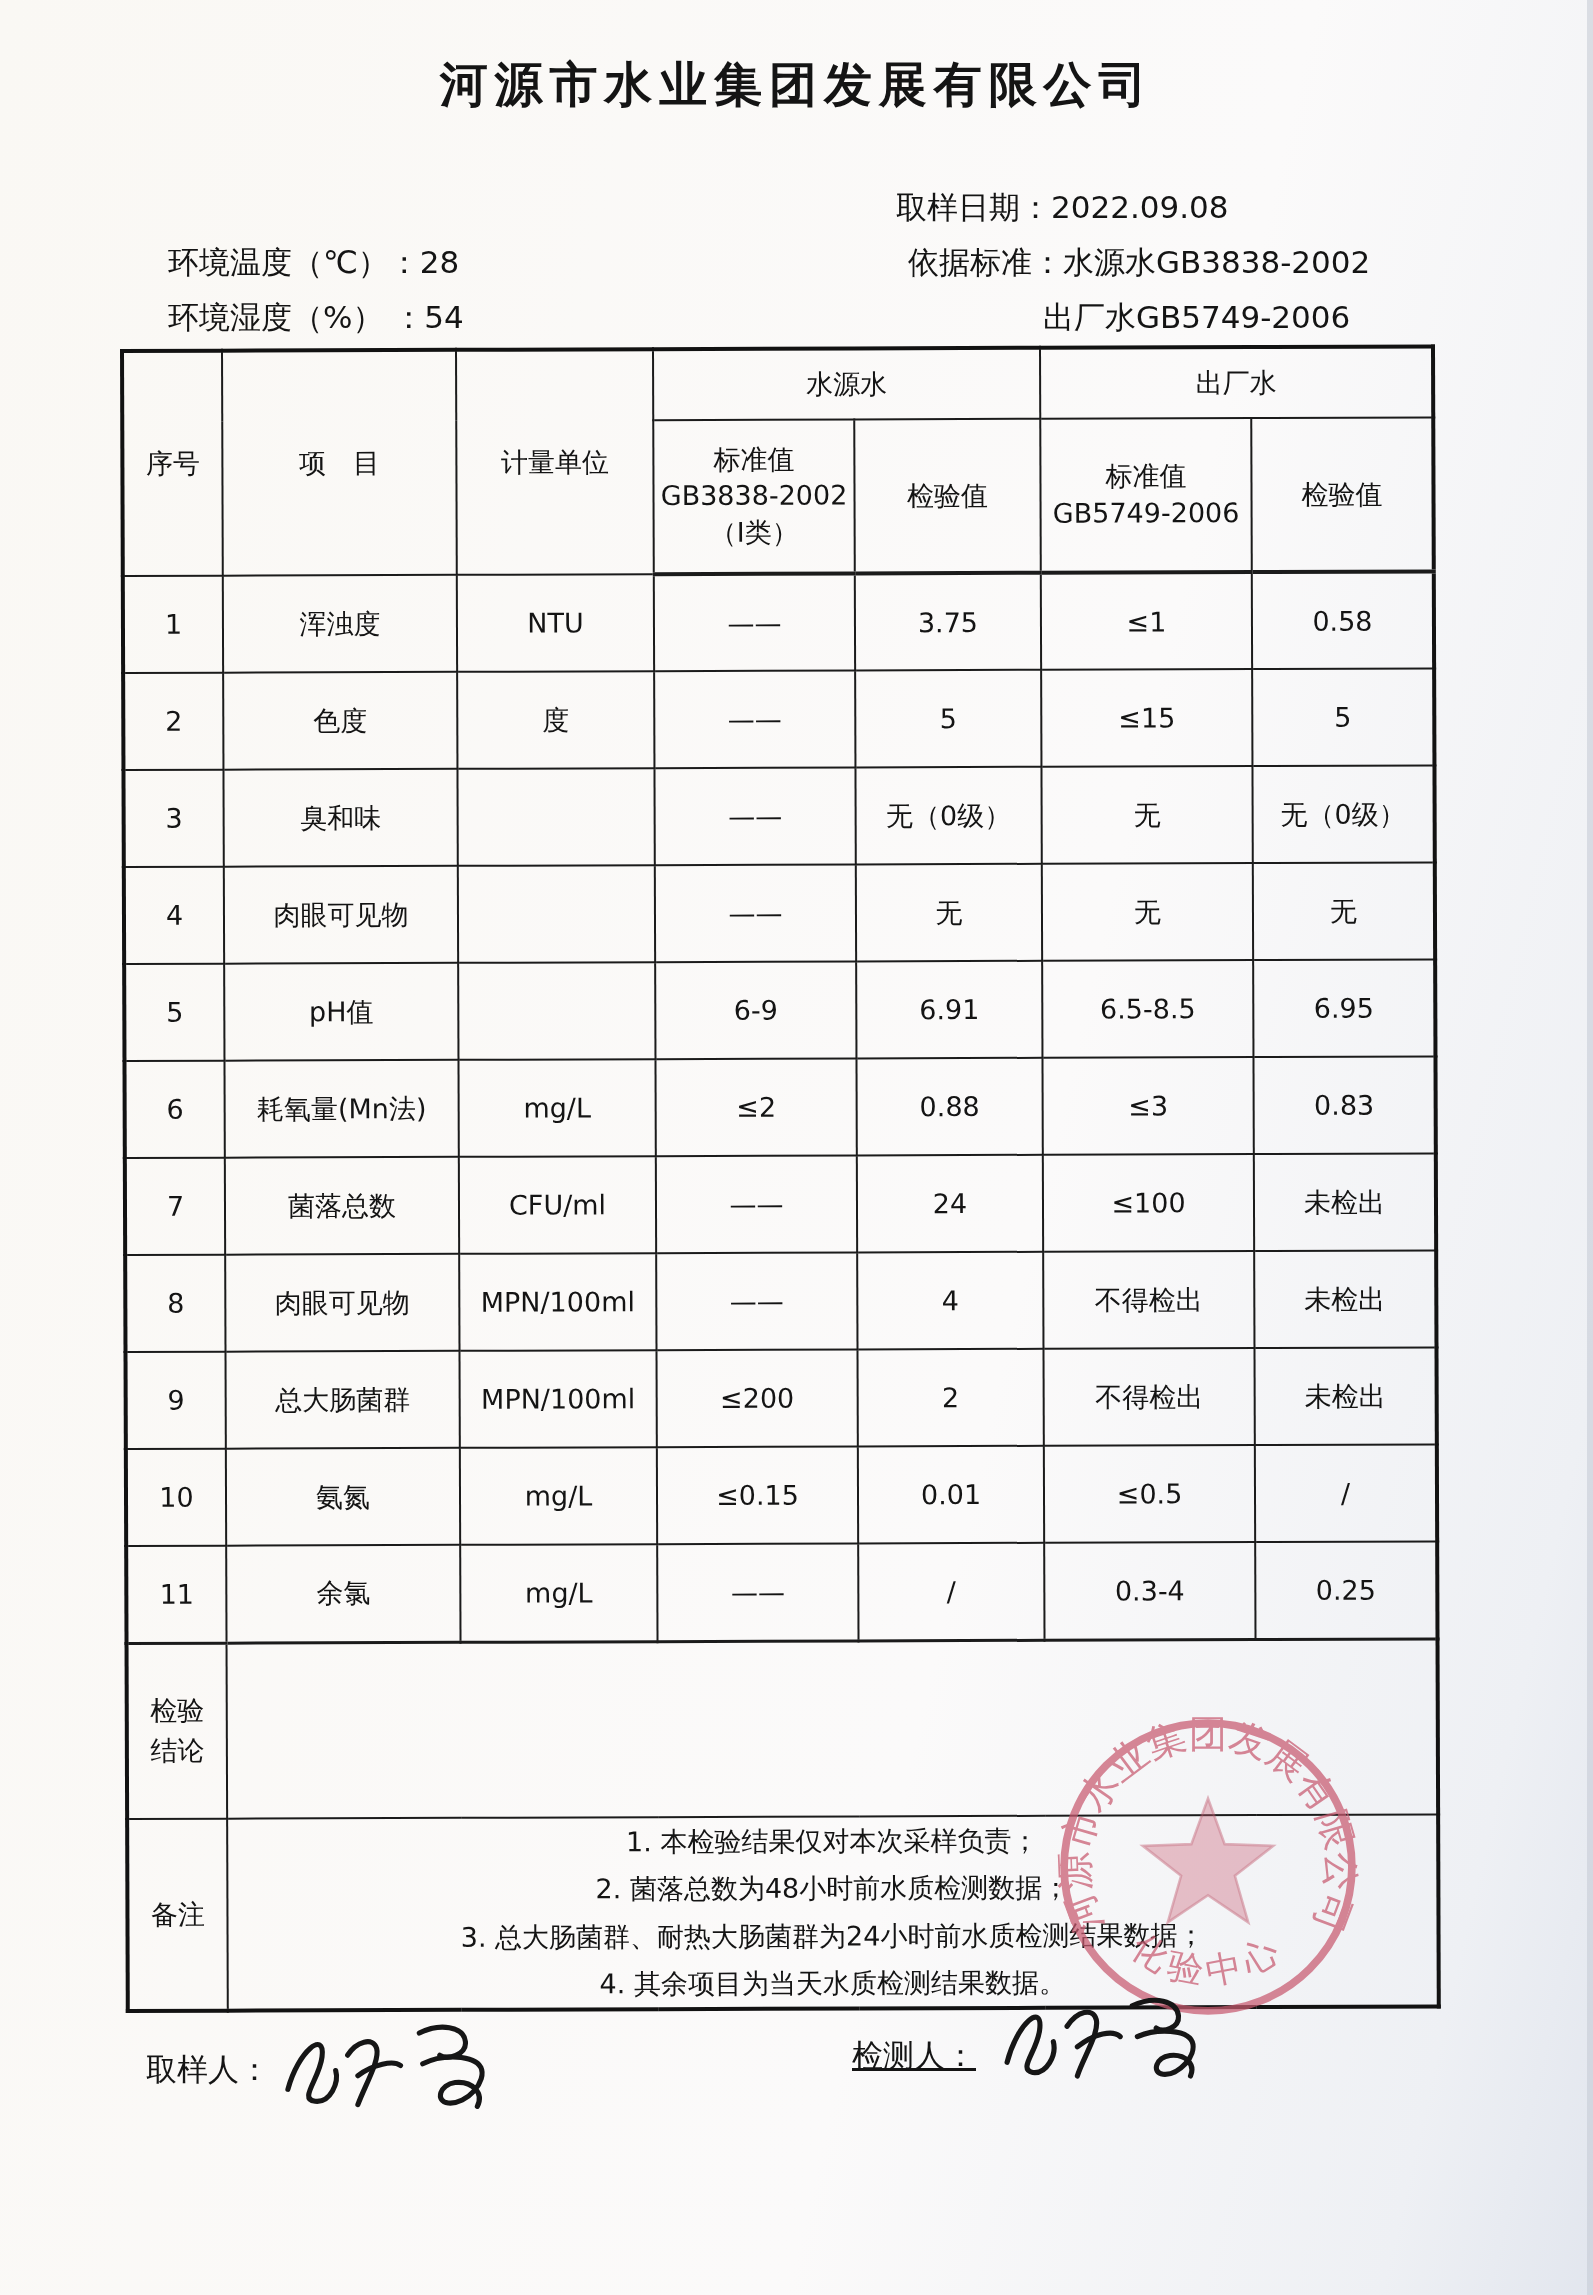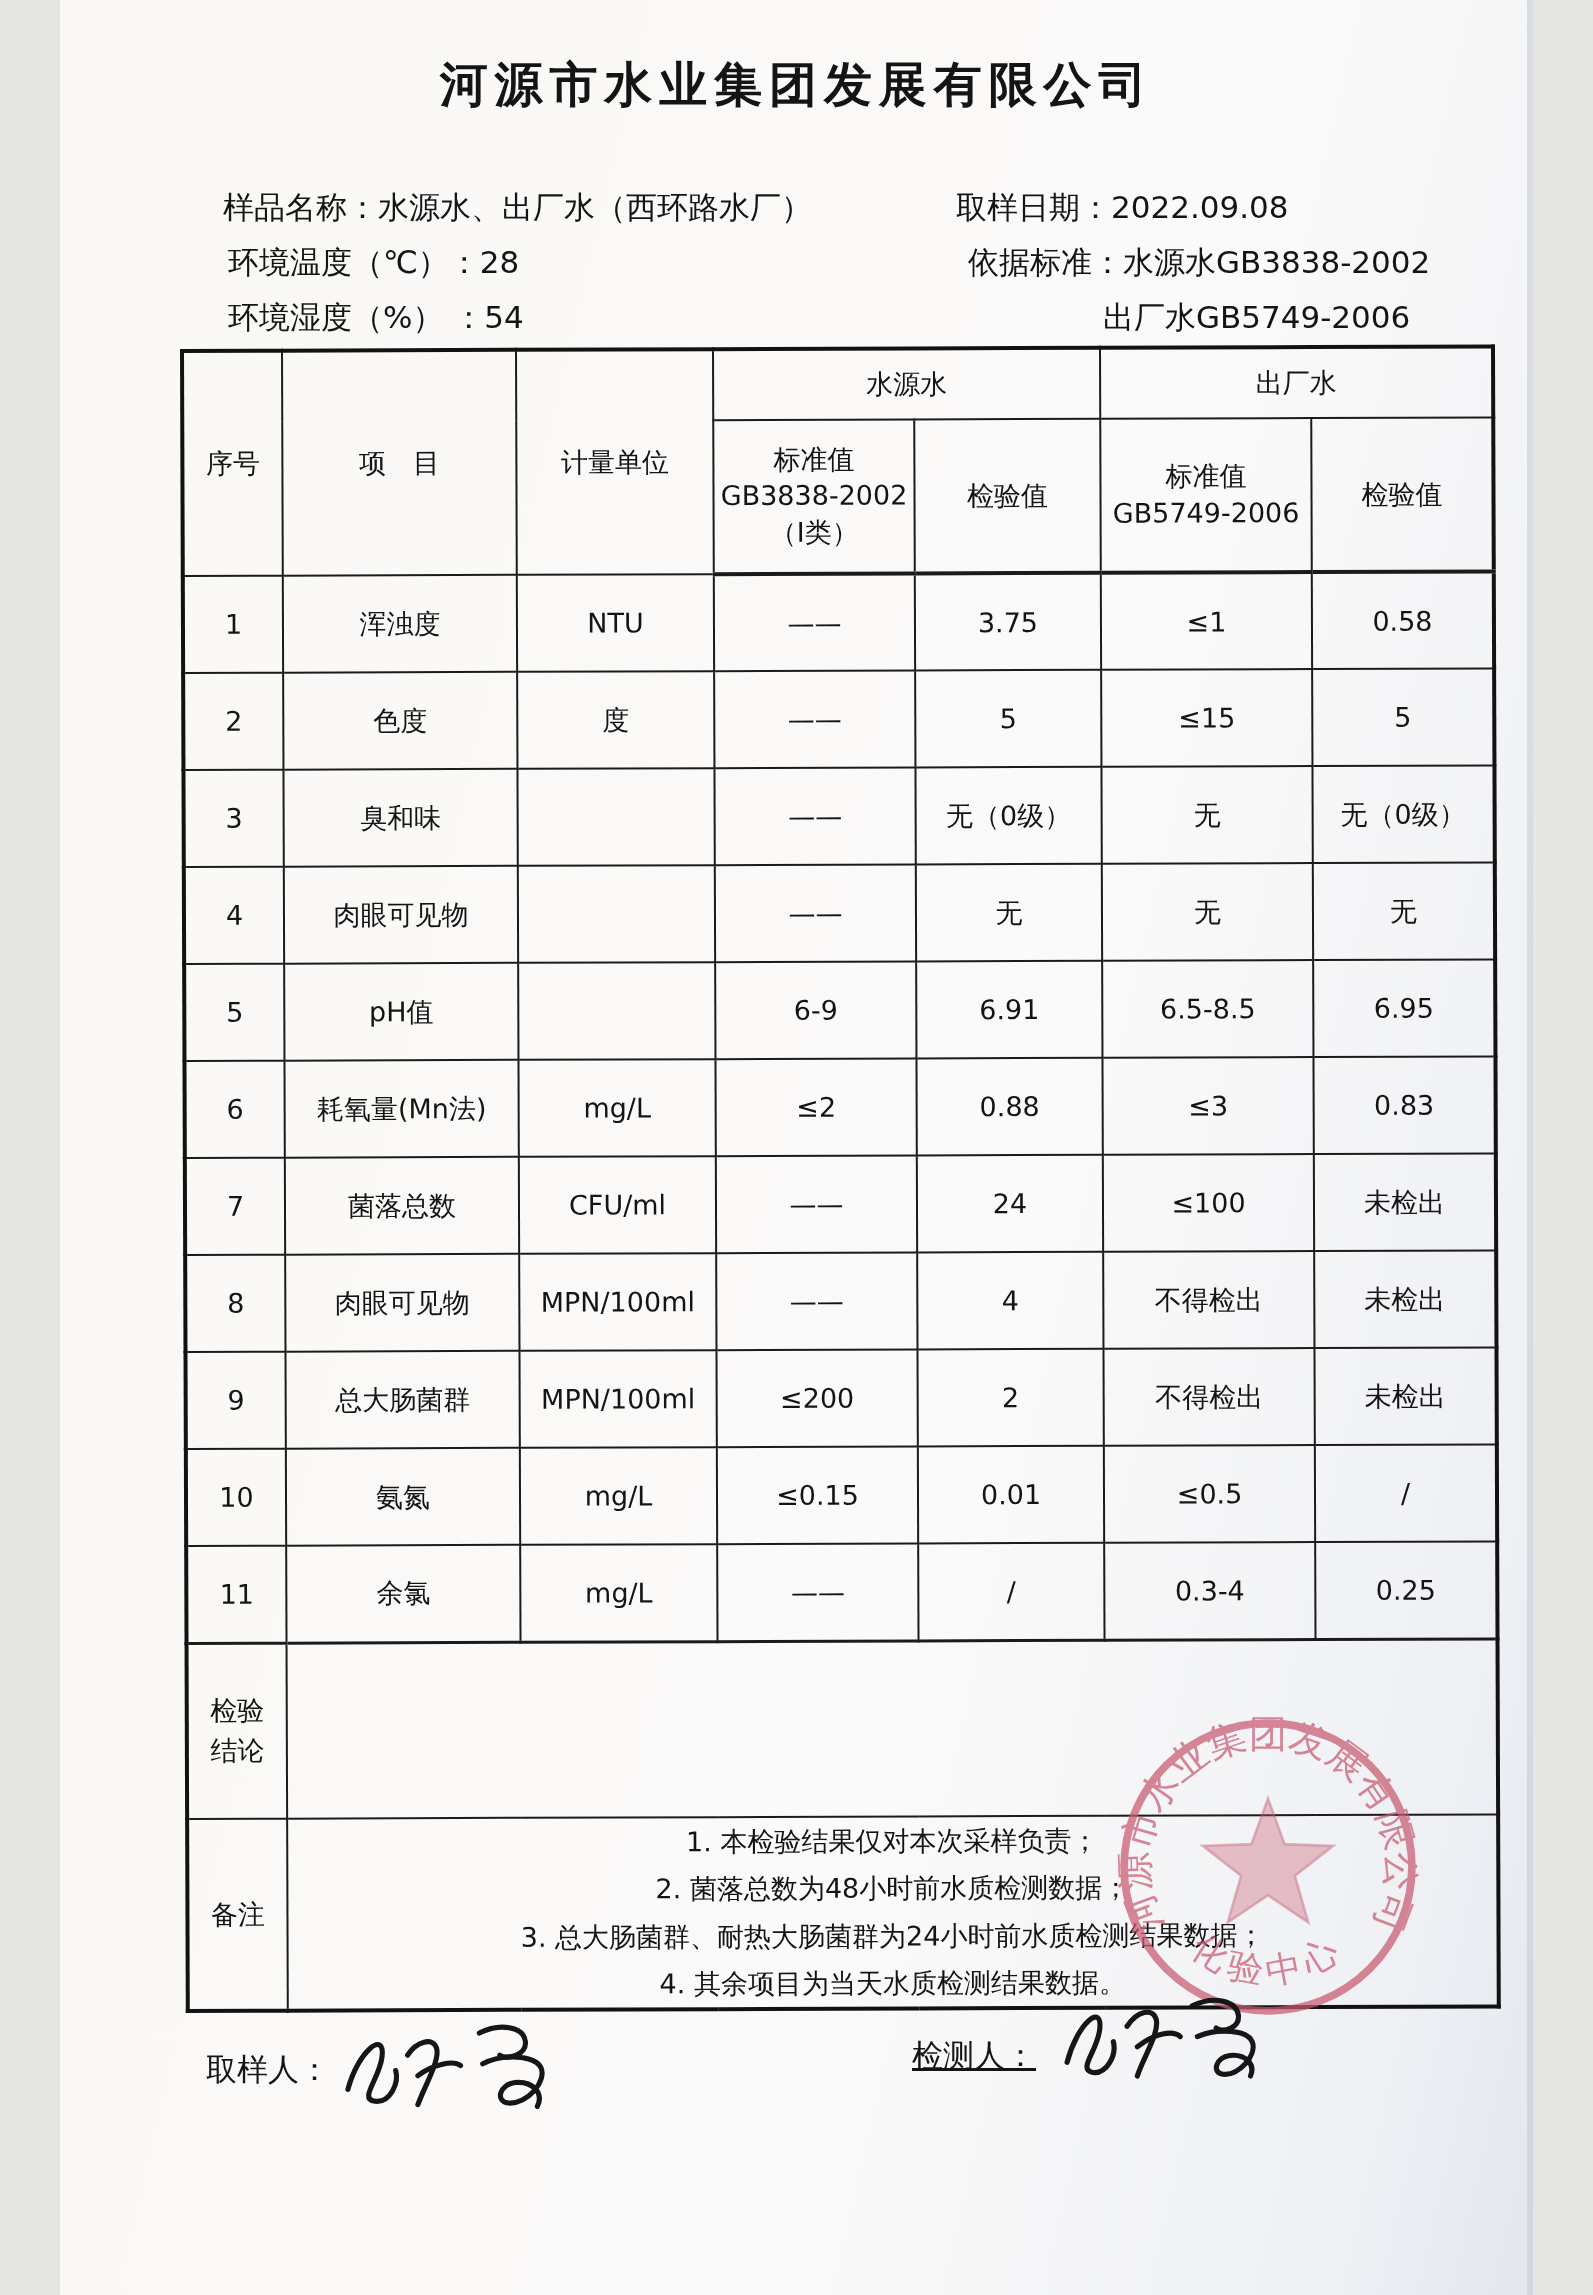--- a/index.html
+++ b/index.html
@@ -1,18 +1,18 @@
 <!DOCTYPE html>
 <html style="font-size:13.7px"><head>
 <meta charset="utf-8">
 <style>
   html,body{margin:0;padding:0;background:#e6e6e4;}
   .page{
     position:relative;
-    width:1473px;height:2295px;
+    width:1593px;height:2295px;
     margin:0 auto;
     background:linear-gradient(103deg,#faf8f4 0%,#fbfafa 62%,#eef0f4 90%,#e2e6ee 100%);
     font-family:"DejaVu Sans",sans-serif;
     color:#141414;
     overflow:hidden;
   }
   .page::after{
     content:"";position:absolute;top:0;right:0;width:6px;height:100%;
     background:#c3c9d4;opacity:.55;
   }
@@ -68,21 +68,20 @@
 
   .stamp{position:absolute;left:1035px;top:1694px;pointer-events:none;}
 </style>
 </head>
 <body>
 
 <div class="page">
 
   <div class="company-title">河源市水业集团发展有限公司</div>
 
-  <div class="info i1a">样品名称：水源水、出厂水（西环路水厂）</div>
   <div class="info i1b">取样日期：2022.09.08</div>
   <div class="info i2a">环境温度（℃）：28</div>
   <div class="info i2b">依据标准：水源水GB3838-2002</div>
   <div class="info i3a">环境湿度（%） ：54</div>
   <div class="info i3b">出厂水GB5749-2006</div>
 
   <table class="report">
     <colgroup>
       <col style="width:100px">
         <col style="width:234px">

